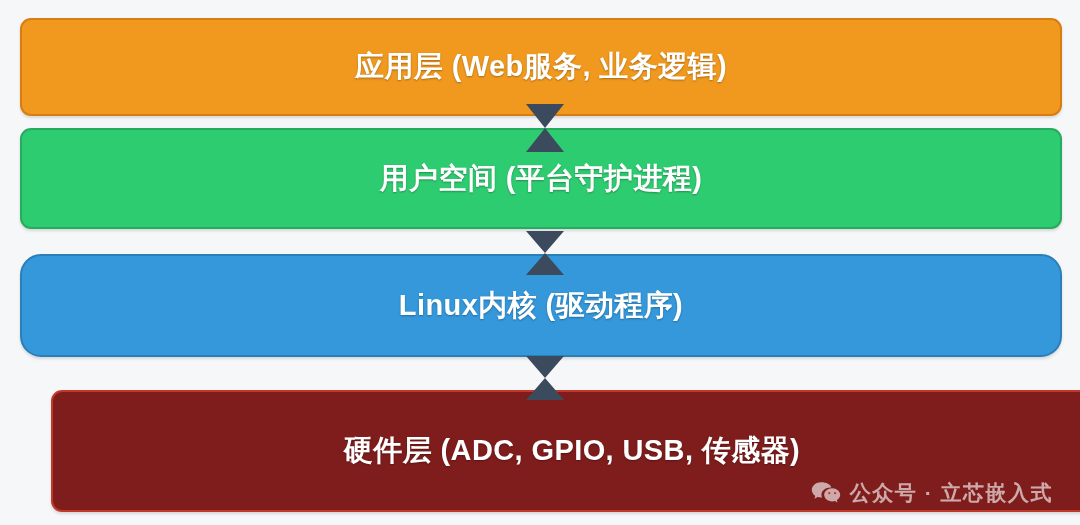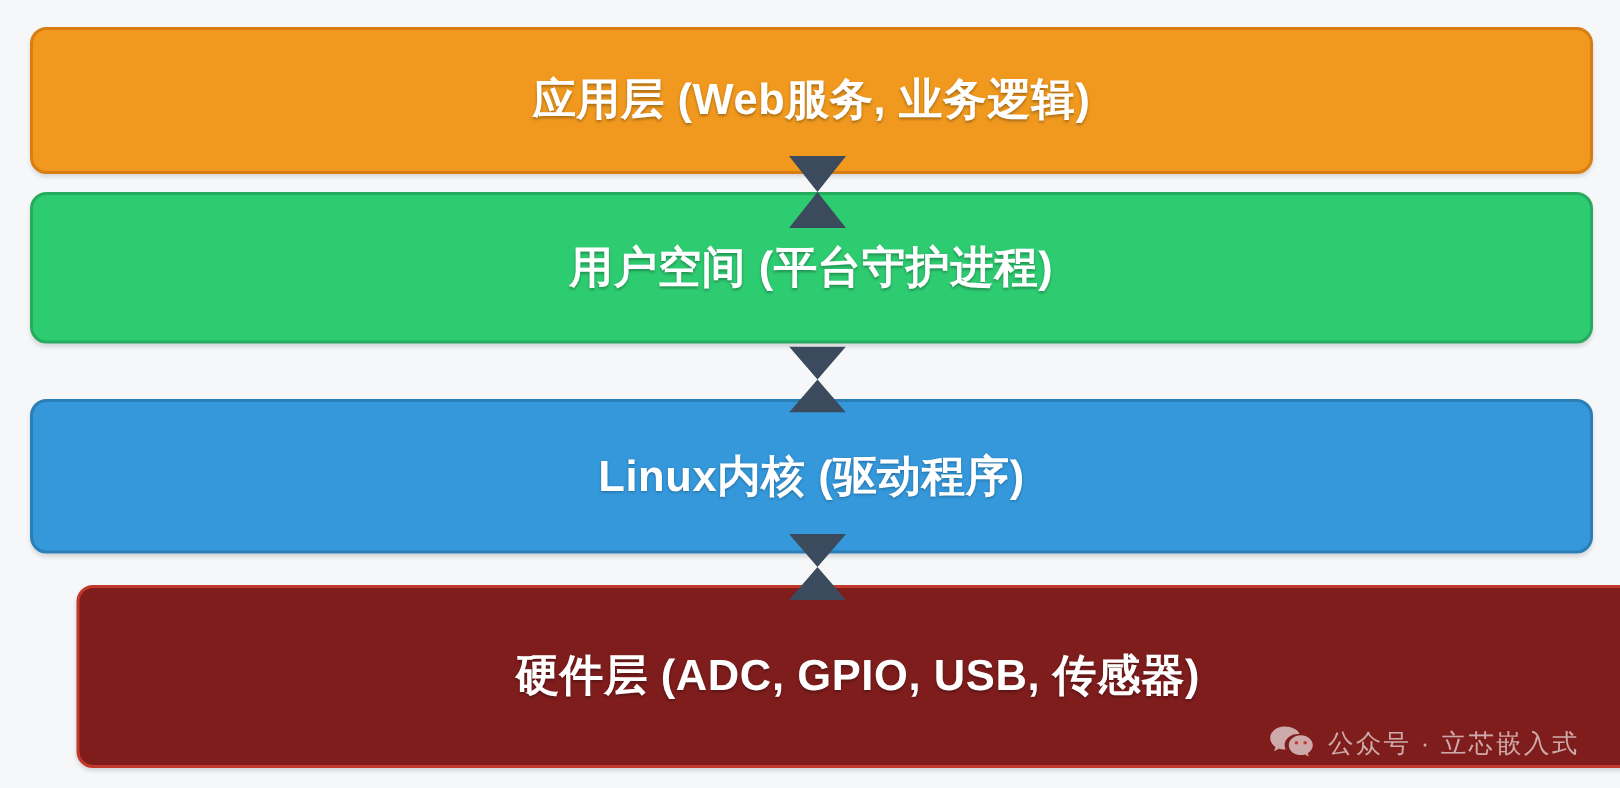--- a/index.html
+++ b/index.html
@@ -44,21 +44,21 @@
     font-weight: bold;
     font-size: 29px;
     letter-spacing: 0.4px;
     white-space: nowrap;
     text-shadow: 0 1px 2px rgba(0,0,0,0.30);
   }
 
   
   #layer-0 { top: 18px;  height: 98px; }
   #layer-1 { top: 128px; height: 101px; }
-  #layer-2 { top: 266px; height: 103px; }
+  #layer-2 { top: 254px; height: 103px; border-radius: 21px; }
   #layer-3 { top: 390px; height: 122px; }
 
   
   .connector {
     position: absolute;
     left: 50%;
     transform: translateX(-50%);
     width: 38px;
     z-index: 3;
     display: block;
@@ -73,22 +73,22 @@
     right: 36px;
     bottom: 18px;
     display: flex;
     align-items: center;
     gap: 9px;
     z-index: 5;
     pointer-events: none;
   }
   #watermark-text {
     color: rgba(255,255,255,0.62);
-    font-size: 17px;
-    font-weight: normal;
+    font-size: 21px;
+    font-weight: bold;
     letter-spacing: 1.5px;
     white-space: nowrap;
   }
   #wechat-icon {
     display: block;
     opacity: 0.62;
   }
 </style>
 </head>
 <body style="background-color: rgb(246, 247, 248);">

